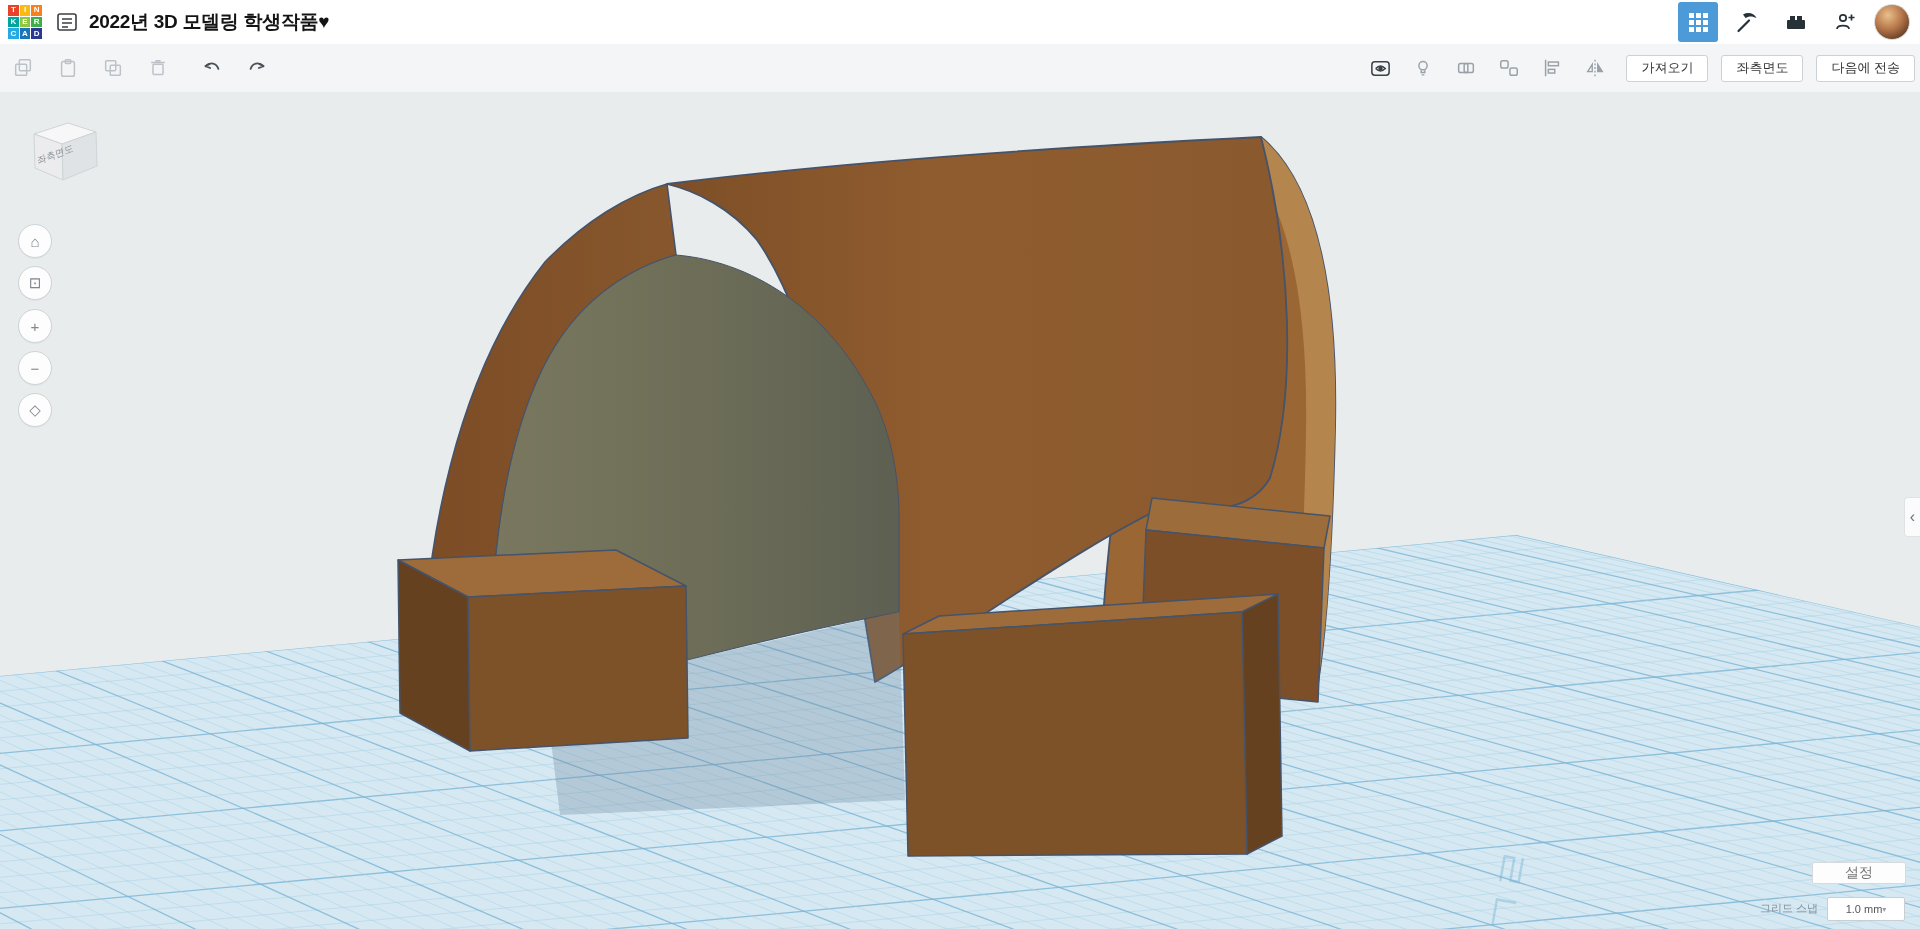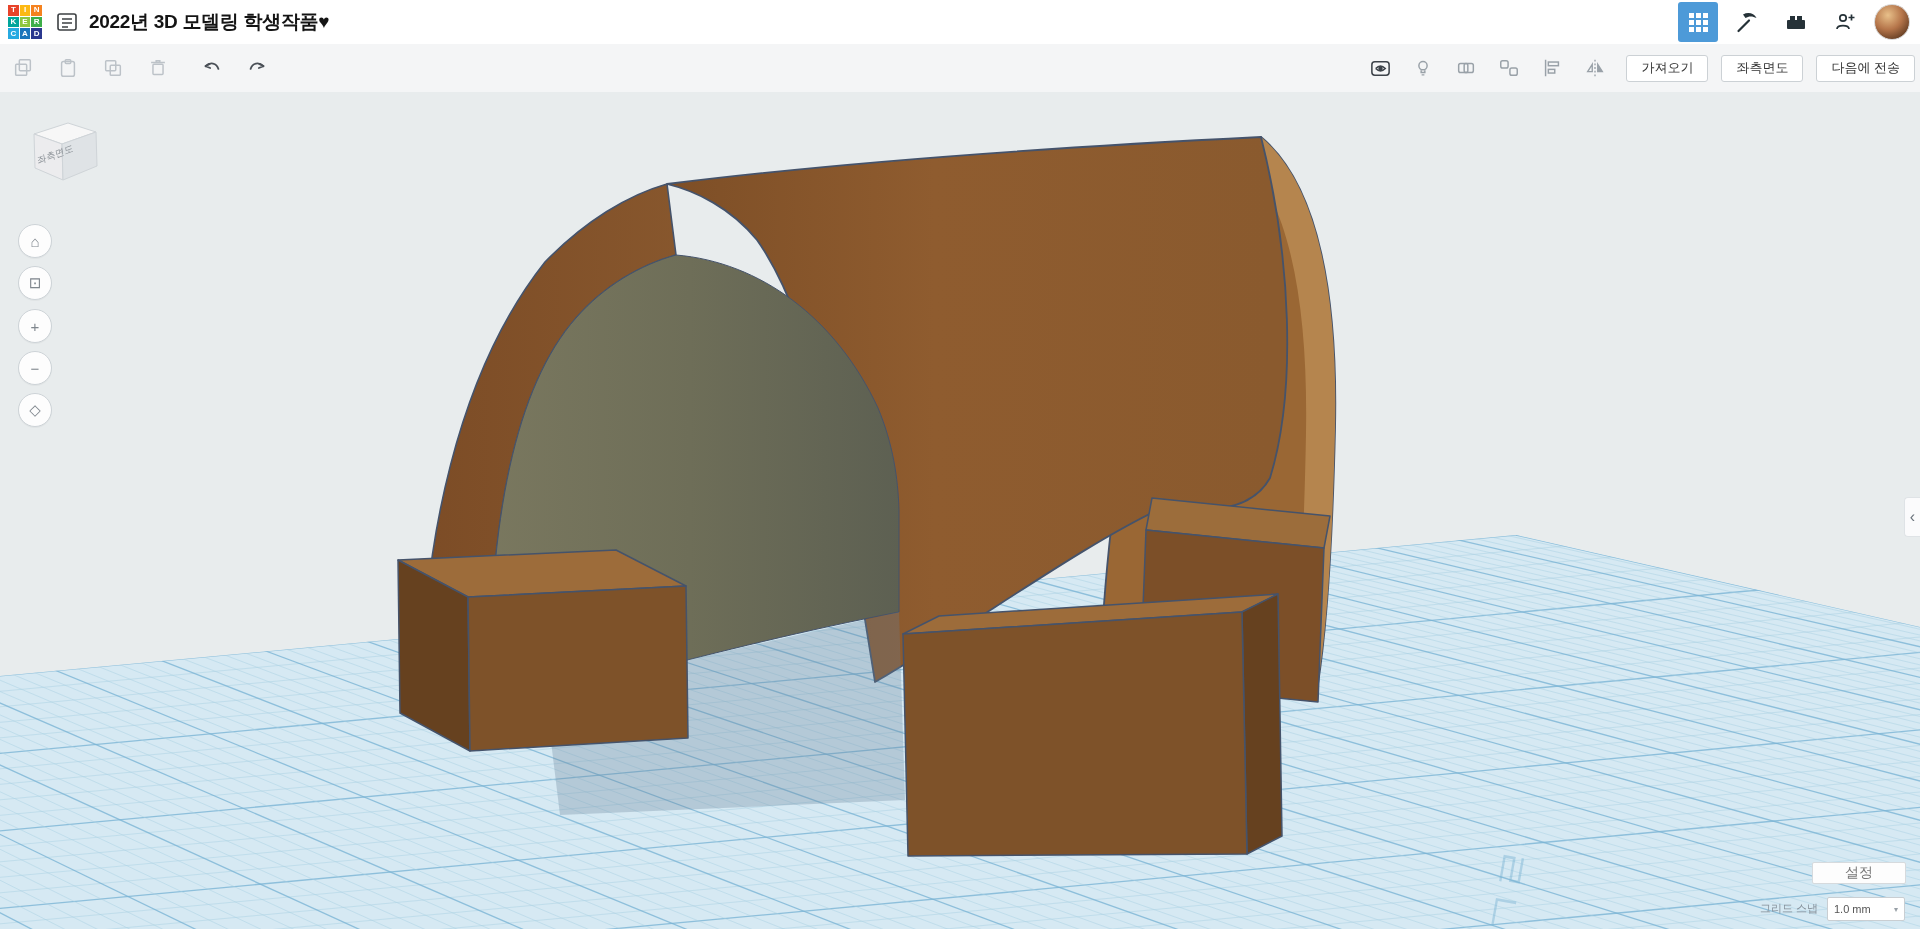--- a/index.html
+++ b/index.html
@@ -44,21 +44,21 @@
   .viewcube{position:absolute;left:20px;top:112px;z-index:4;cursor:pointer;}
   .vnav{position:absolute;left:18px;width:34px;height:34px;border-radius:50%;background:#fdfdfd;
     border:1px solid #cdd3d7;color:#7f868d;display:flex;align-items:center;justify-content:center;
     font-size:15px;z-index:4;cursor:pointer;padding:0;box-shadow:0 1px 1px rgba(0,0,0,0.04);}
   .settings-btn{position:absolute;right:14px;bottom:45px;width:94px;height:22px;font-size:14px;
     color:#777;background:#fdfdfd;border:1px solid #d6dadd;border-radius:2px;z-index:4;cursor:pointer;
     font-family:inherit;}
   .snap-label{position:absolute;right:102px;bottom:13px;font-size:11px;color:#85909a;z-index:4;}
   .snap-select{position:absolute;right:15px;bottom:8px;width:78px;height:24px;background:#fff;
     border:1px solid #c9ced2;border-radius:2px;font-size:11px;color:#555;display:flex;
-    align-items:center;justify-content:space-between;padding:0 6px;z-index:4;cursor:pointer;box-sizing:border-box;}
+    align-items:center;justify-content:center;padding:0 6px;z-index:4;cursor:pointer;box-sizing:border-box;}
   .snap-caret{font-size:8px;color:#98a0a7;}
   .panel-tab{position:absolute;right:0;top:497px;width:15px;height:38px;background:#fbfbfc;
     border:1px solid #dfe3e6;border-right:none;border-radius:4px 0 0 4px;display:flex;
     align-items:center;justify-content:center;color:#6b747c;font-size:16px;z-index:4;cursor:pointer;}
   svg{display:block;}
 </style>
 </head>
 <body>
 
 <svg id="scene" width="1920" height="929" viewBox="0 0 1920 929">

